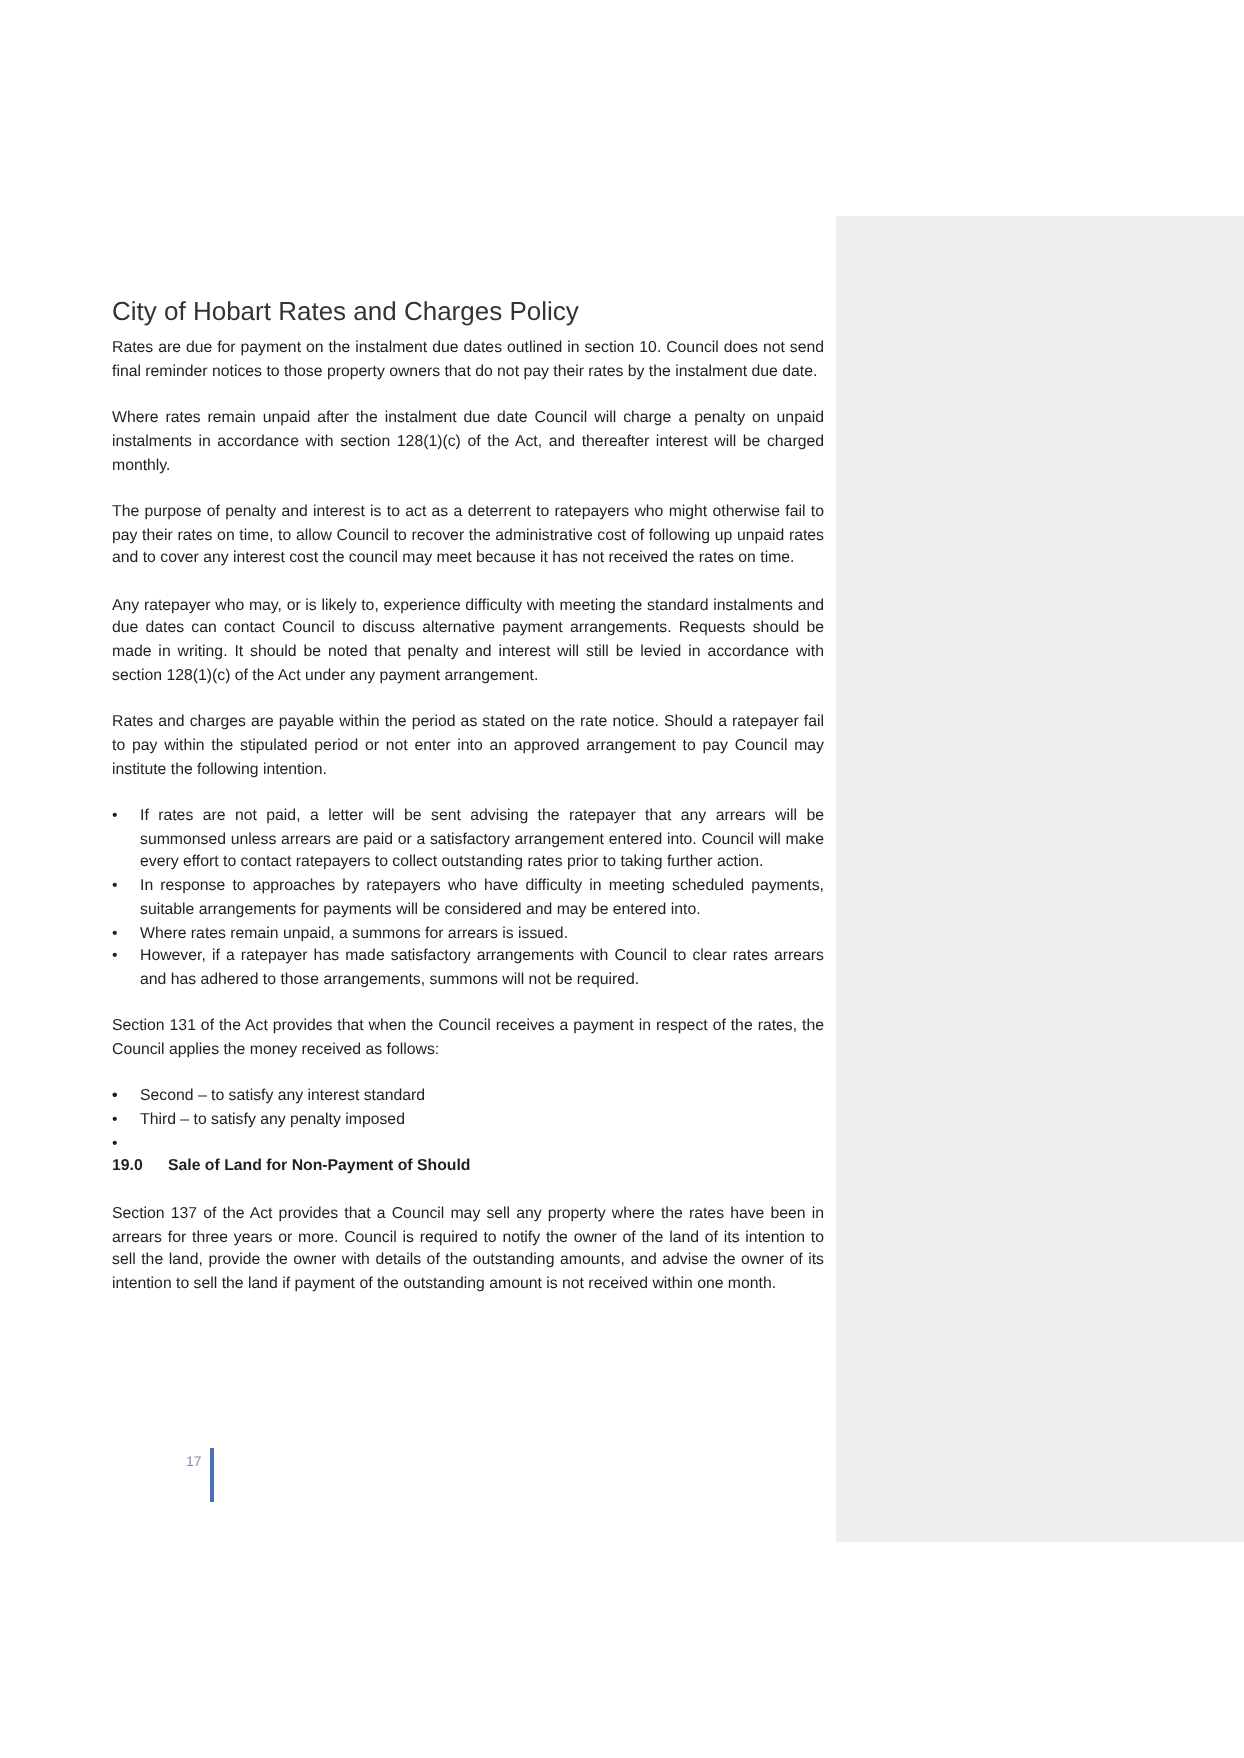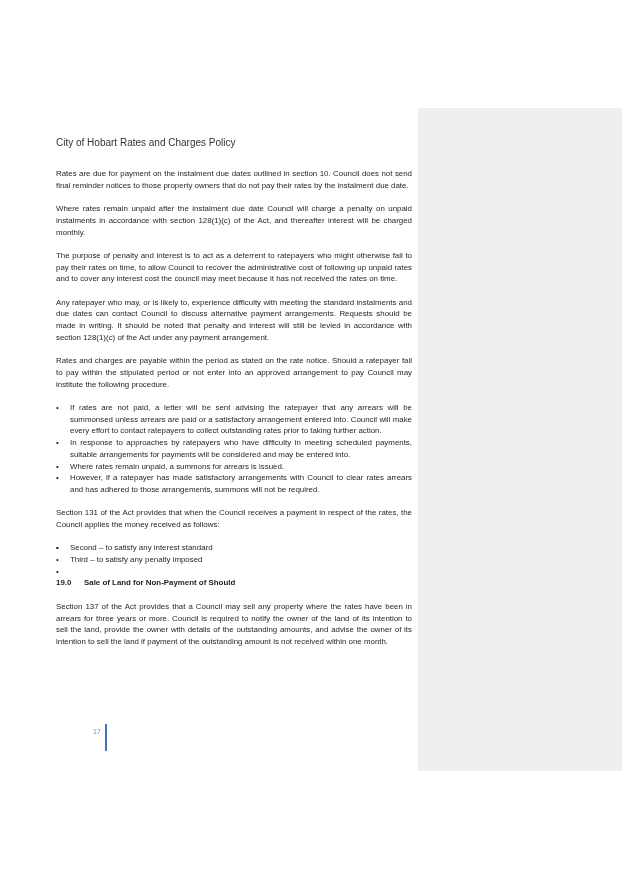--- a/index.html
+++ b/index.html
@@ -1,20 +1,20 @@
 <!DOCTYPE html>
 <html><head>
 <meta charset="utf-8">
 <style>
   html, body { margin:0; padding:0; }
   body { width:622px; height:879px; background:#ffffff; position:relative; overflow:hidden;
          font-family:"Liberation Sans", sans-serif; color:#1f1f1f; }
   .comment-pane { position:absolute; left:418px; top:108px; width:204px; height:663px; background:#efefef; }
   .page { position:absolute; left:56px; top:0; width:356px; }
-  .header { position:absolute; top:137px; left:0; font-size:10px; color:#333; white-space:nowrap; }
+  .header { position:absolute; top:148px; left:0; font-size:13px; color:#333; white-space:nowrap; }
   .body { position:absolute; top:168px; left:0; width:356px; font-size:7.9px; line-height:11.7px; text-align:justify; }
   .body p { margin:0 0 11.7px 0; }
   .body ul { margin:0 0 11.7px 0; padding:0; list-style:none; }
   .body li { position:relative; padding-left:14px; }
   .body li .bullet { position:absolute; left:0; top:0; }
   .heading { font-weight:bold; margin:0 0 11.7px 0; font-size:7.9px; }
   .heading .num { display:inline-block; width:28px; }
   .pagenum { position:absolute; left:93px; top:728px; font-size:7px; color:#7a8ab0; }
   .pagebar { position:absolute; left:105px; top:724px; width:2px; height:27px; background:#4a72b8; }
 </style>
@@ -24,21 +24,21 @@
 <div class="comment-pane"></div>
 
 <div class="page">
   <div class="header">City of Hobart Rates and Charges Policy</div>
 
   <div class="body">
     <p>Rates are due for payment on the instalment due dates outlined in section 10.  Council does not send final reminder notices to those property owners that do not pay their rates by the instalment due date.</p>
     <p>Where rates remain unpaid after the instalment due date Council will charge a penalty on unpaid instalments in accordance with section 128(1)(c) of the Act, and thereafter interest will be charged monthly.</p>
     <p>The purpose of penalty and interest is to act as a deterrent to ratepayers who might otherwise fail to pay their rates on time, to allow Council to recover the administrative cost of following up unpaid rates and to cover any interest cost the council may meet because it has not received the rates on time.</p>
     <p>Any ratepayer who may, or is likely to, experience difficulty with meeting the standard instalments and due dates can contact Council to discuss alternative payment arrangements.  Requests should be made in writing.  It should be noted that penalty and interest will still be levied in accordance with section 128(1)(c) of the Act under any payment arrangement.</p>
-    <p>Rates and charges are payable within the period as stated on the rate notice.  Should a ratepayer fail to pay within the stipulated period or not enter into an approved arrangement to pay Council may institute the following procedure.</p>
+    <p>Rates and charges are payable within the period as stated on the rate notice.  Should a ratepayer fail to pay within the stipulated period or not enter into an approved arrangement to pay Council may institute the following intention.</p>
 
     <ul>
       <li><span class="bullet">•</span><span>If rates are not paid, a letter will be sent advising the ratepayer that any arrears will be summonsed unless arrears are paid or a satisfactory arrangement entered into.  Council will make every effort to contact ratepayers to collect outstanding rates prior to taking further action.</span></li>
       <li><span class="bullet">•</span><span>In response to approaches by ratepayers who have difficulty in meeting scheduled payments, suitable arrangements for payments will be considered and may be entered into.</span></li>
       <li><span class="bullet">•</span><span>Where rates remain unpaid, a summons for arrears is issued.</span></li>
       <li><span class="bullet">•</span><span>However, if a ratepayer has made satisfactory arrangements with Council to clear rates arrears and has adhered to those arrangements, summons will not be required.</span></li>
     </ul>
 
     <p>Section 131 of the Act provides that when the Council receives a payment in respect of the rates, the Council applies the money received as follows:</p>
 

